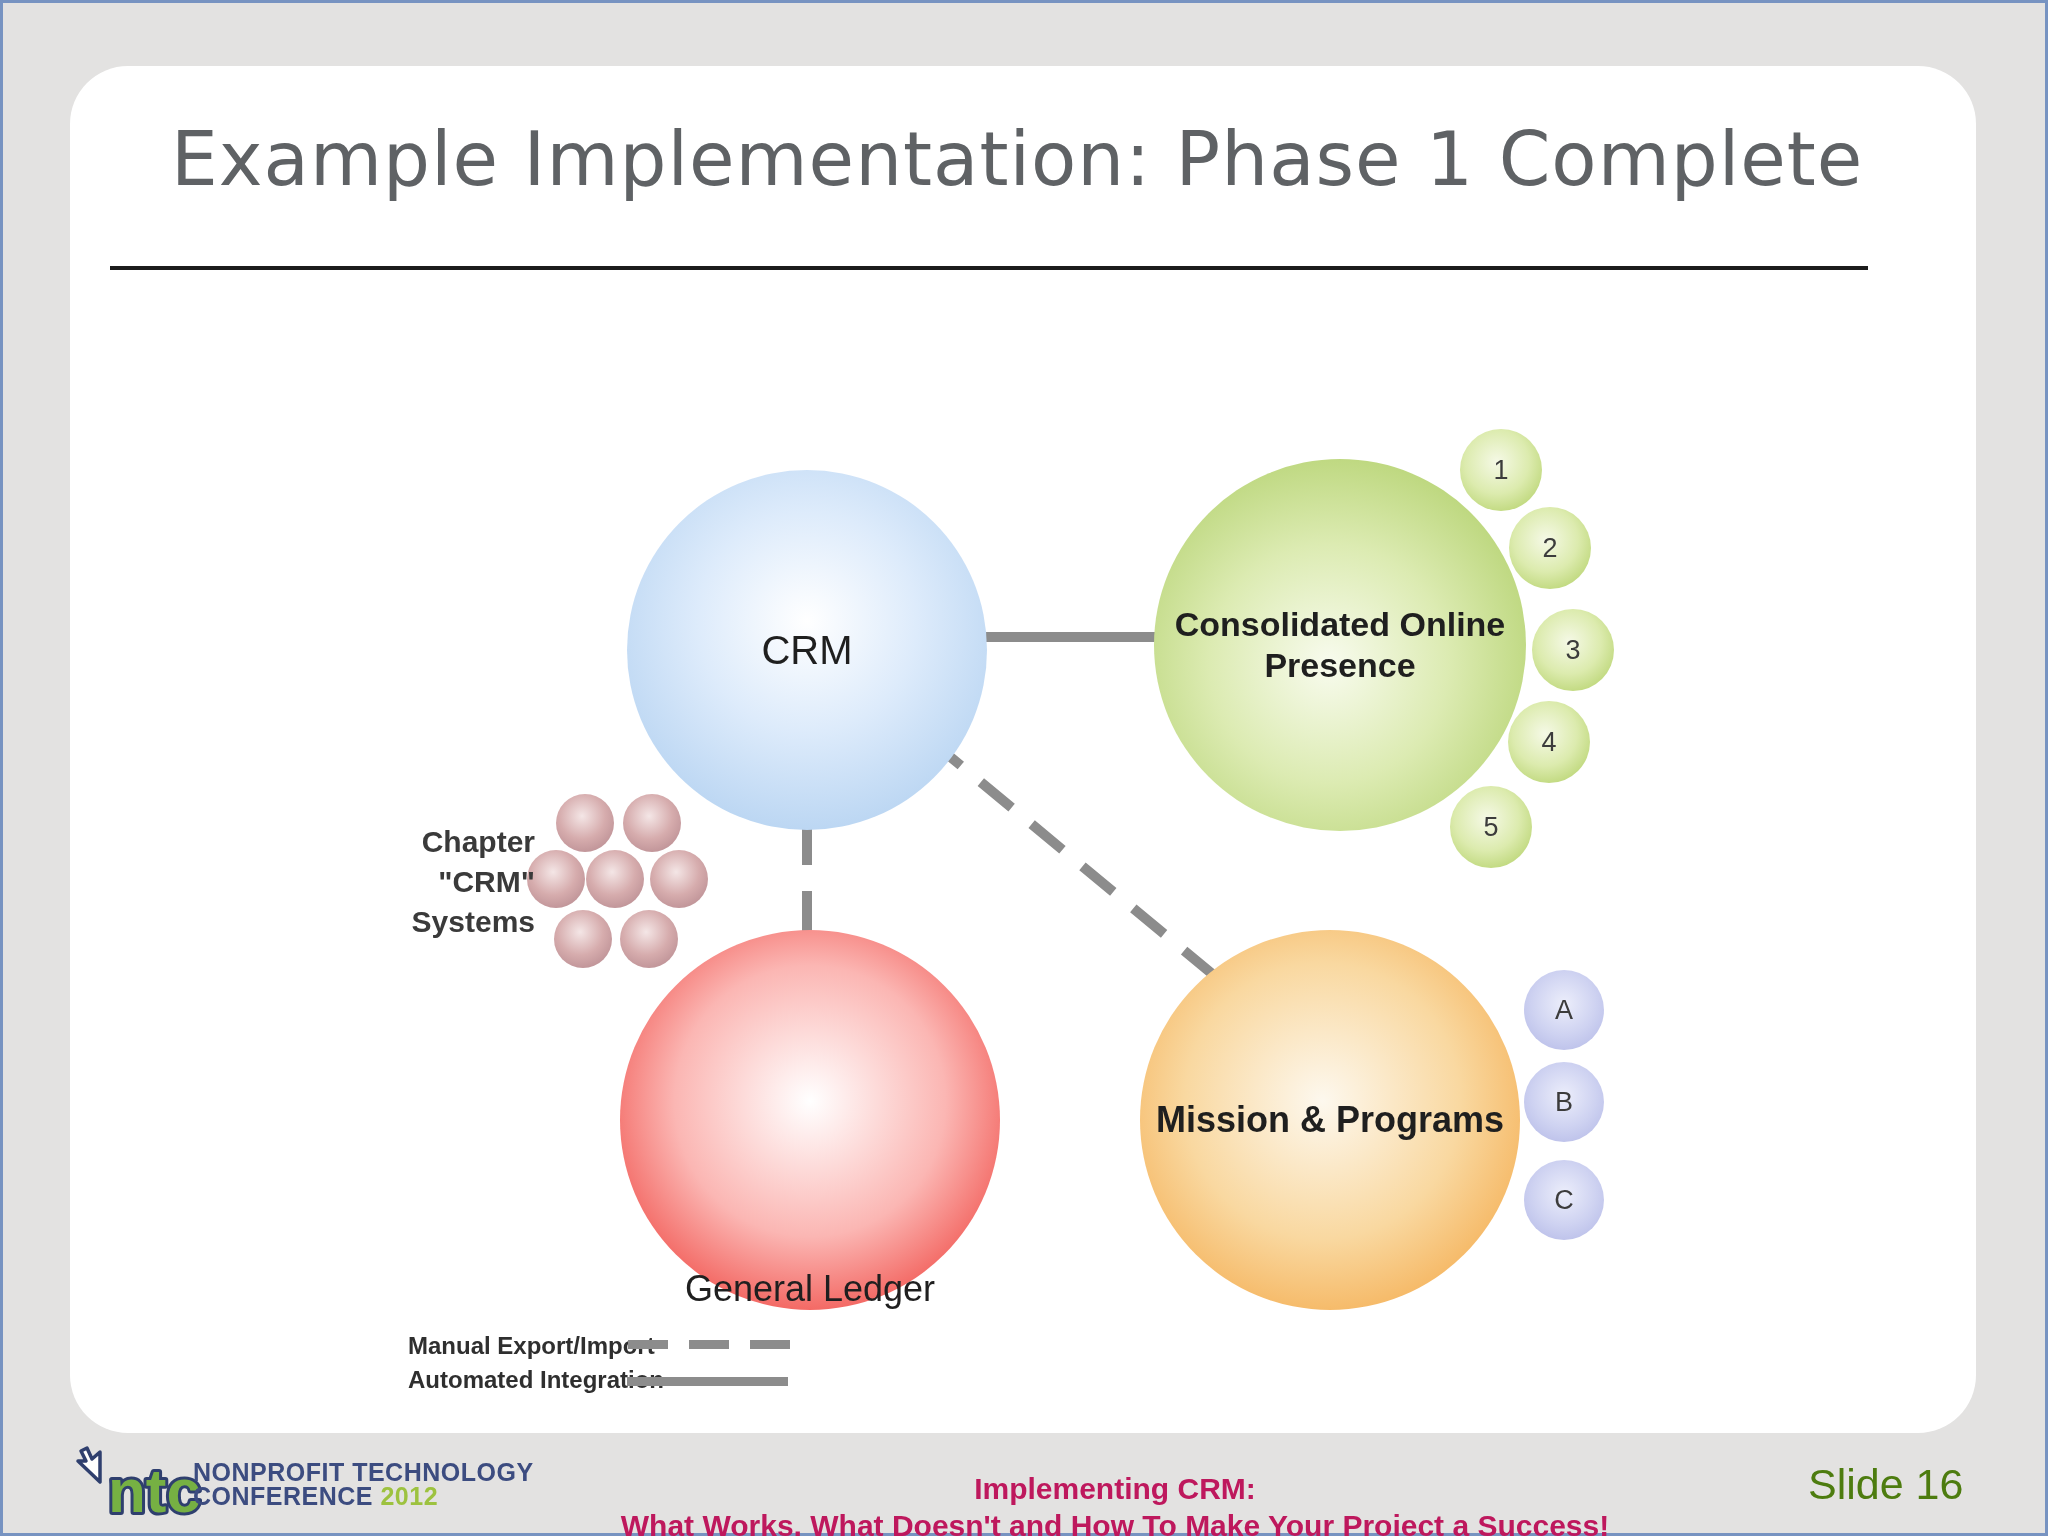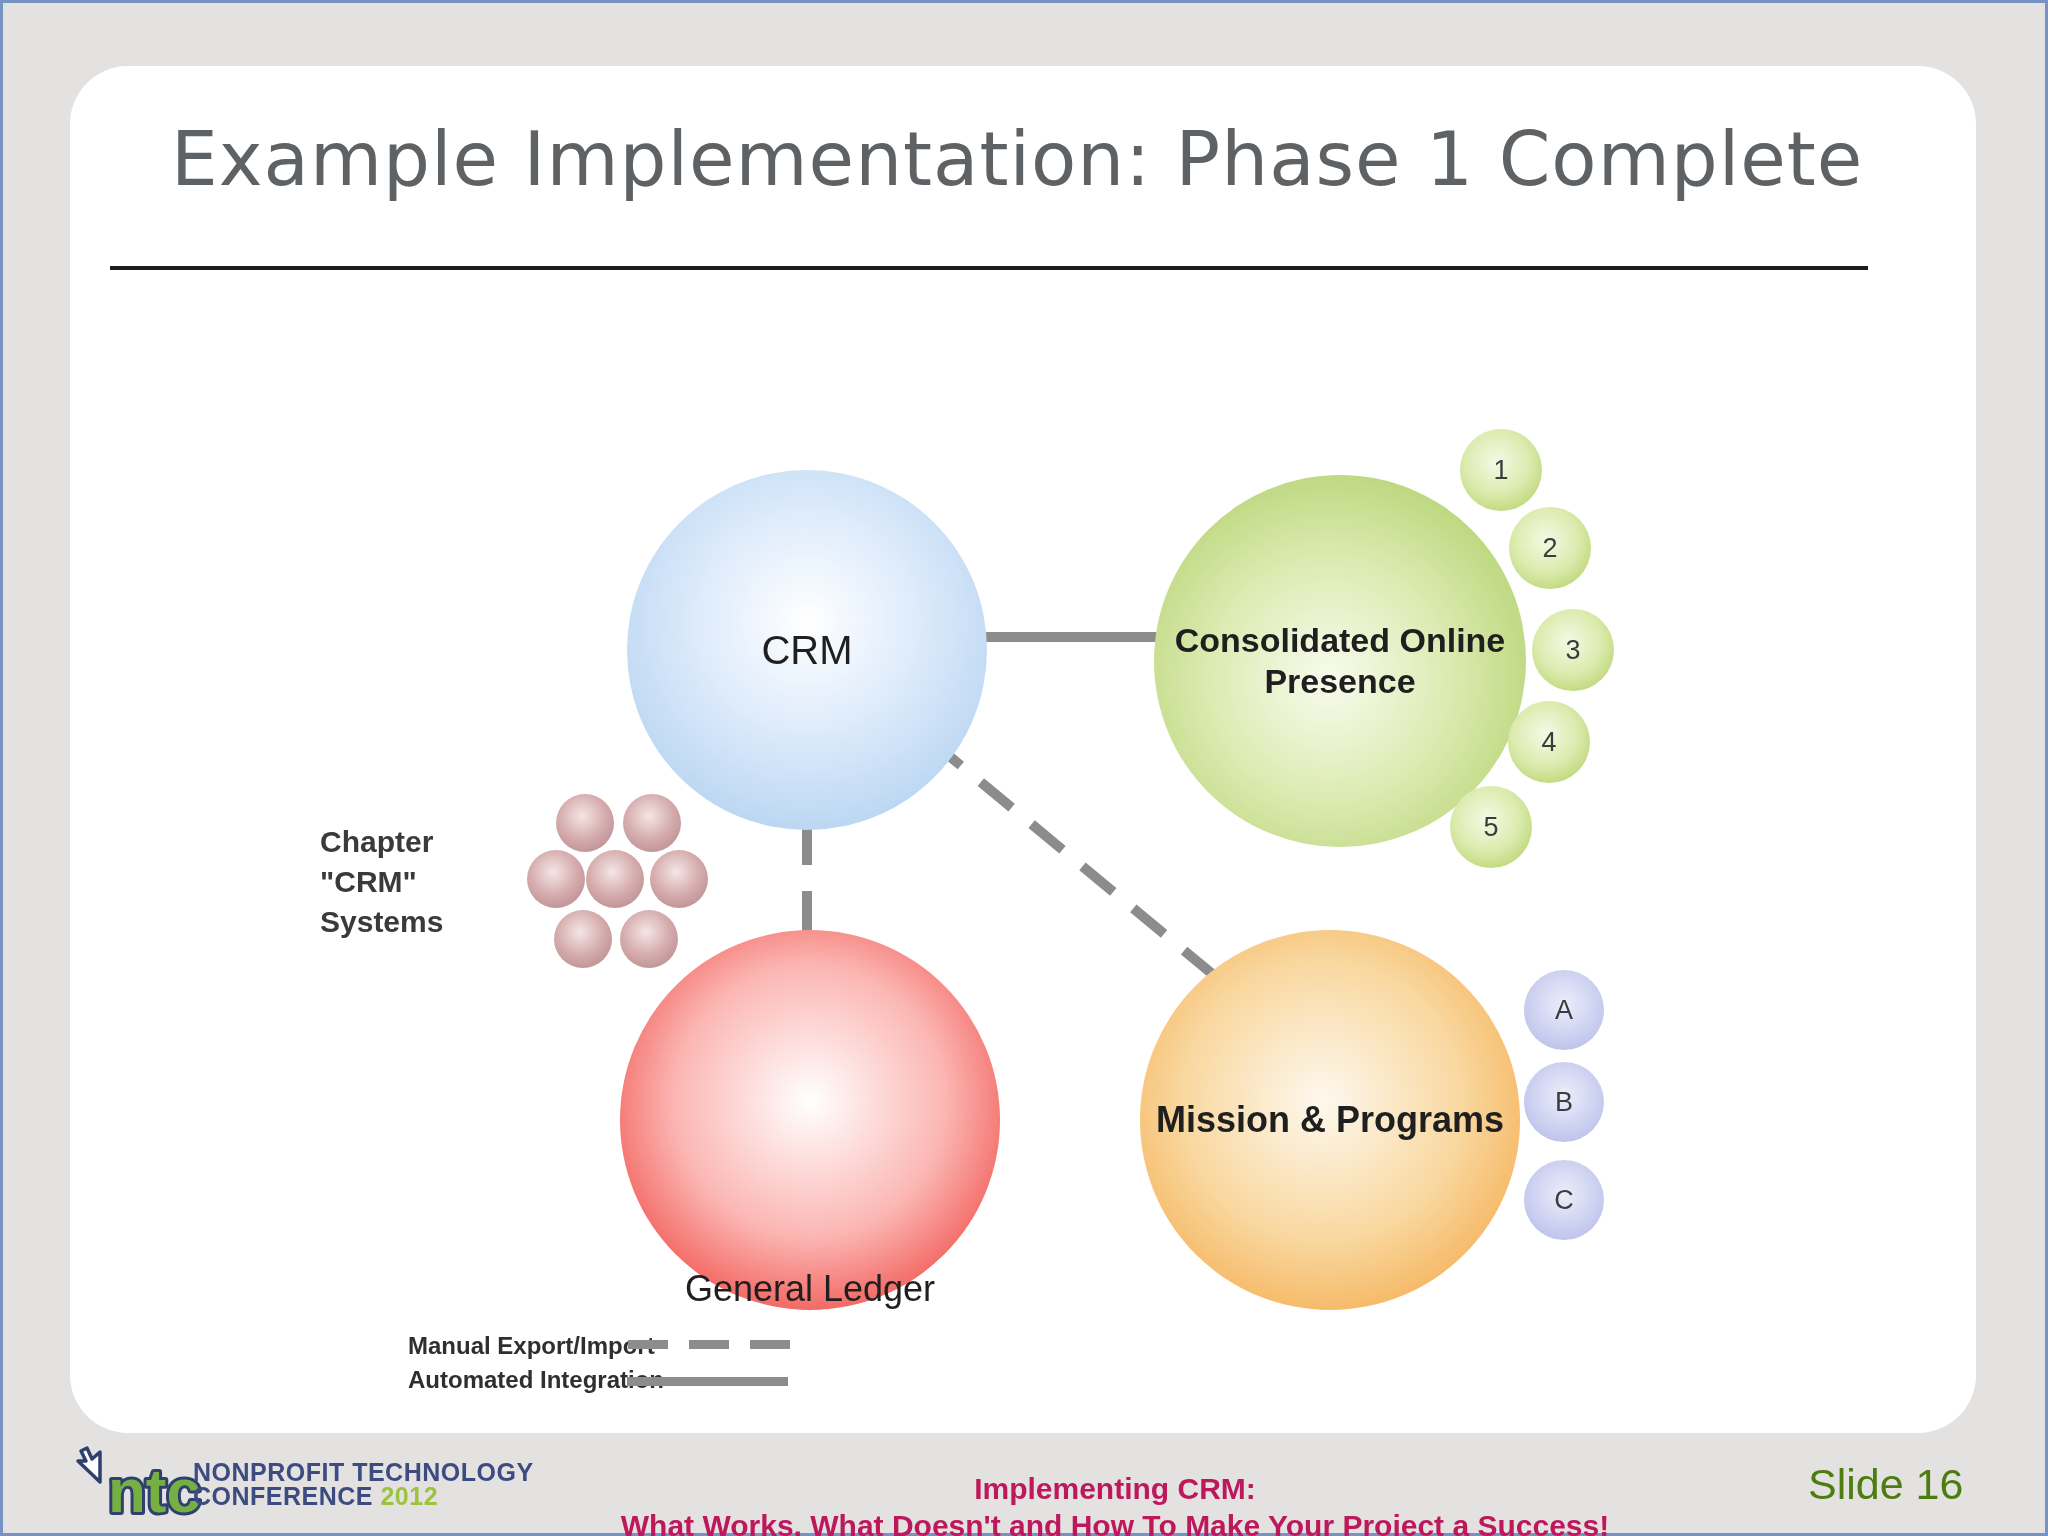--- a/index.html
+++ b/index.html
@@ -16,41 +16,41 @@
     position:absolute;left:148px;top:116px;font-family:"DejaVu Sans",sans-serif;
     font-size:74px;color:#5f6265;white-space:nowrap;letter-spacing:1px;margin-left:23px;
   }
   .title-rule{position:absolute;left:110px;top:266px;width:1758px;height:4px;background:#1c1c1c;}
   .circle{
     position:absolute;border-radius:50%;display:flex;align-items:center;justify-content:center;
     text-align:center;color:#1f1f1f;
   }
   .crm-circle{left:627px;top:470px;width:360px;height:360px;font-size:40px;
     background:radial-gradient(circle at 50% 42%,#ffffff 0%,#ddebfb 40%,#a9cbee 96%);text-align:center;}
-  .online-circle{left:1154px;top:475px;width:372px;height:372px;font-size:34px;font-weight:700;
+  .online-circle{left:1154px;top:459px;width:372px;height:372px;font-size:34px;font-weight:700;
     background:radial-gradient(circle at 47% 55%,#f8fbee 0%,#dcebb2 42%,#a8ca5b 96%);}
   .online-circle .lbl{width:352px;line-height:1.2;}
   .ledger-circle{left:620px;top:930px;width:380px;height:380px;font-size:36px;
     background:radial-gradient(circle at 50% 45%,#ffffff 0%,#fbb6b3 48%,#ee352f 92%);align-items:flex-end;}
   .mission-circle{left:1140px;top:930px;width:380px;height:380px;font-size:36px;font-weight:700;
     background:radial-gradient(circle at 48% 45%,#fdf8ee 0%,#f9d8a0 48%,#f3a23c 94%);}
   .sat{
     position:absolute;border-radius:50%;display:flex;align-items:center;justify-content:center;
     font-size:27px;color:#3c3c3c;
   }
   .sat-green{width:82px;height:82px;
     background:radial-gradient(circle at 45% 40%,#f5f9e6 0%,#dcebae 48%,#aecd5f 96%);}
   .sat-purple{width:80px;height:80px;
     background:radial-gradient(circle at 50% 42%,#eceefb 0%,#ced2f1 52%,#b2b7e6 96%);}
   .sphere{
     position:absolute;width:58px;height:58px;border-radius:50%;
     background:radial-gradient(circle at 45% 38%,#f4e6e6 0%,#d6acad 48%,#b2858b 96%);
   }
   .cluster-label{
-    position:absolute;left:320px;top:822px;width:215px;text-align:left;
+    position:absolute;left:320px;top:822px;width:215px;text-align:right;
     font-weight:700;font-size:30px;line-height:40px;color:#3a3a3a;
   }
   .legend-label{position:absolute;font-size:24px;font-weight:700;color:#2f2f2f;white-space:nowrap;}
   .legend-dashed{position:absolute;left:628px;top:1340px;width:162px;height:9px;
     background:repeating-linear-gradient(90deg,#8c8c8c 0 40px,transparent 40px 61px);}
   .legend-solid{position:absolute;left:627px;top:1377px;width:161px;height:9px;background:#8c8c8c;}
   .connectors{position:absolute;left:0;top:0;}
   .logo-text{position:absolute;left:193px;top:1460px;line-height:24px;letter-spacing:0.5px;}
   .logo-l1{font-size:25px;font-weight:700;color:#3c4c80;white-space:nowrap;}
   .logo-l2{font-size:25px;font-weight:700;color:#3c4c80;white-space:nowrap;}

